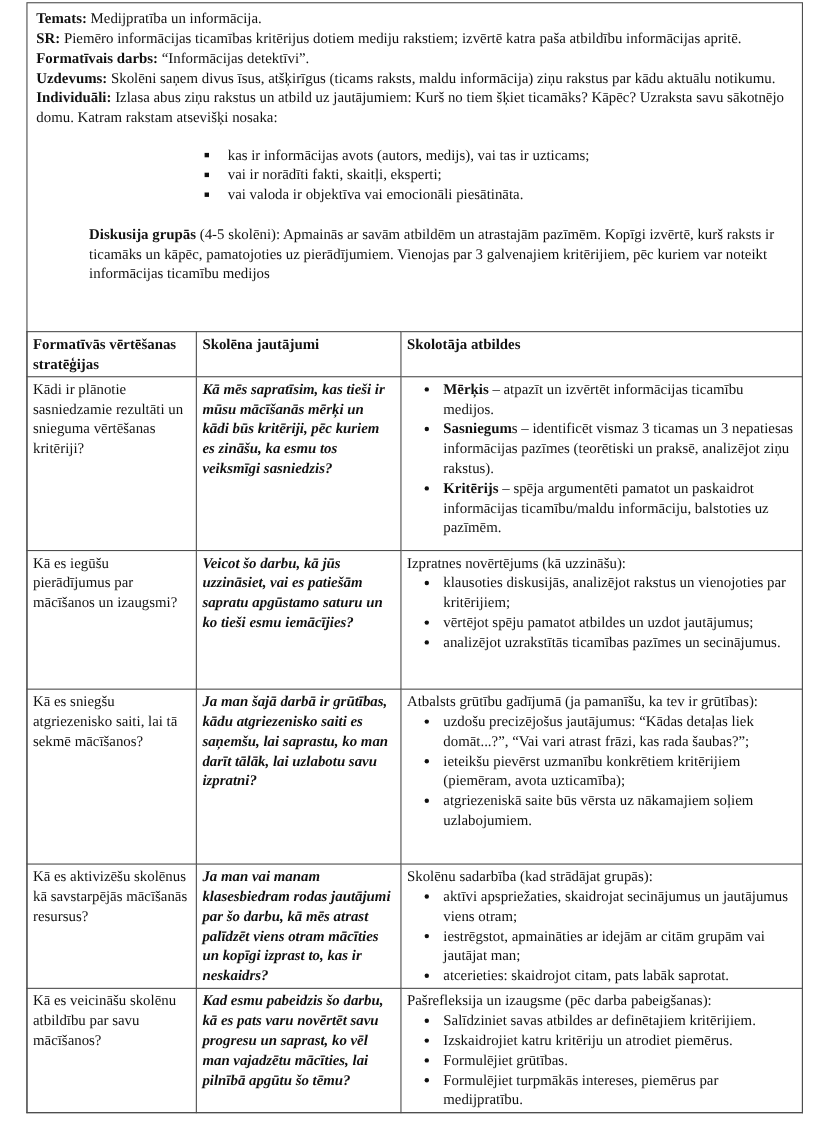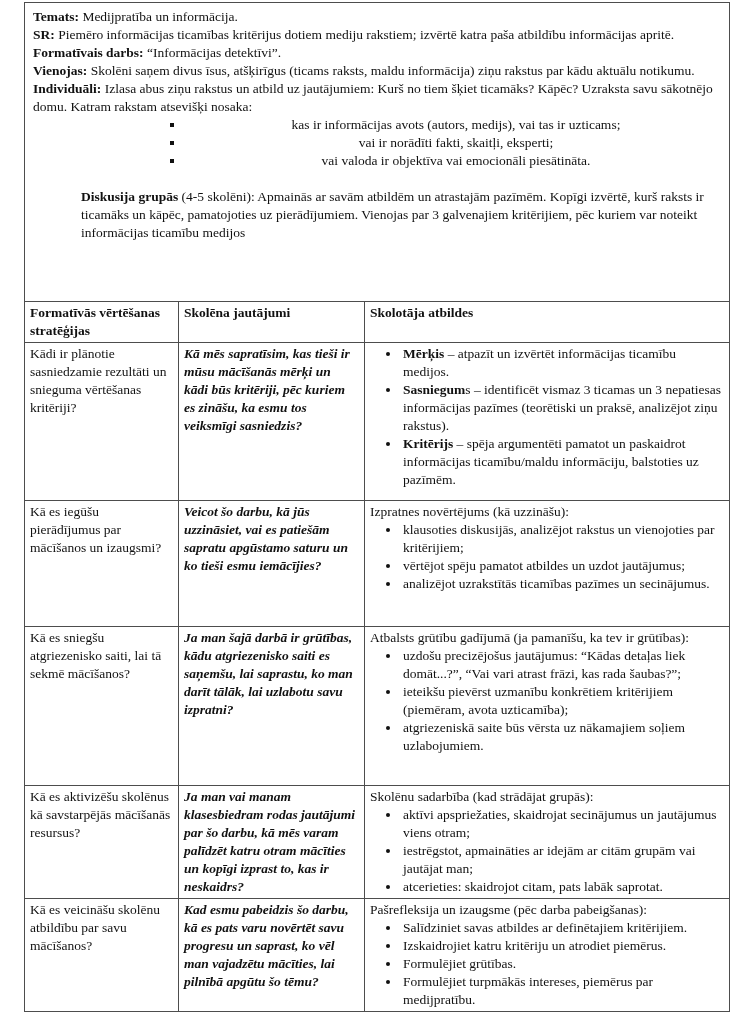--- a/index.html
+++ b/index.html
@@ -22,24 +22,23 @@
   .intro {
     height: 298px;
     overflow: hidden;
     padding: 5px 8px 0 8px;
     font-size: 13.5px;
     line-height: 18px;
   }
   .intro p { margin: 0; }
   .intro .lbl { font-weight: bold; }
   ul.square-bullets {
-    margin: 0;
+    margin: 16px;
     padding-left: 152px;
     list-style-type: square;
-    text-align: center;
   }
   ul.square-bullets li { padding-left: 6px; line-height: 18px; }
   p.note { margin-top: 18px !important; }
   p.discussion { margin-top: 18px !important; margin-left: 48px; }
 
   table.ftable {
     border-collapse: collapse;
     table-layout: fixed;
     width: calc(100% + 2px);
     margin: 0 -1px -1px -1px;
@@ -71,21 +70,21 @@
 </style>
 </head>
 <body>
 
 <div class="doc-box">
 
   <div class="intro">
     <p><span class="lbl">Temats:</span><span> Medijpratība un informācija.</span></p>
     <p><span class="lbl">SR:</span><span> Piemēro informācijas ticamības kritērijus dotiem mediju rakstiem; izvērtē katra paša atbildību informācijas apritē.</span></p>
     <p><span class="lbl">Formatīvais darbs:</span><span> “Informācijas detektīvi”.</span></p>
-    <p><span class="lbl">Vienojas:</span><span> Skolēni saņem divus īsus, atšķirīgus (ticams raksts, maldu informācija) ziņu rakstus par kādu aktuālu notikumu.</span></p>
+    <p><span class="lbl">Uzdevums:</span><span> Skolēni saņem divus īsus, atšķirīgus (ticams raksts, maldu informācija) ziņu rakstus par kādu aktuālu notikumu.</span></p>
     <p><span class="lbl">Individuāli:</span><span> Izlasa abus ziņu rakstus un atbild uz jautājumiem: Kurš no tiem šķiet ticamāks? Kāpēc? Uzraksta savu sākotnējo domu. Katram rakstam atsevišķi nosaka:</span></p>
     <ul class="square-bullets">
       <li>kas ir informācijas avots (autors, medijs), vai tas ir uzticams;</li>
       <li>vai ir norādīti fakti, skaitļi, eksperti;</li>
       <li>vai valoda ir objektīva vai emocionāli piesātināta.</li>
     </ul>
     <p class="discussion"><span class="lbl">Diskusija grupās</span><span> (4-5 skolēni): Apmainās  ar savām atbildēm un atrastajām pazīmēm. Kopīgi izvērtē, kurš raksts ir ticamāks un kāpēc, pamatojoties uz pierādījumiem. Vienojas par 3 galvenajiem kritērijiem, pēc kuriem var noteikt informācijas ticamību medijos</span></p>
   </div>
 
   <table class="ftable">
@@ -134,21 +133,21 @@
         <ul>
           <li>uzdošu precizējošus jautājumus: “Kādas detaļas liek domāt...?”, “Vai vari atrast frāzi, kas rada šaubas?”;</li>
           <li>ieteikšu pievērst uzmanību konkrētiem kritērijiem (piemēram, avota uzticamība);</li>
           <li>atgriezeniskā saite būs vērsta uz nākamajiem soļiem uzlabojumiem.</li>
         </ul>
       </td>
     </tr>
 
     <tr class="row-3">
       <td>Kā es aktivizēšu skolēnus kā savstarpējās mācīšanās resursus?</td>
-      <td class="q-cell">Ja man vai manam klasesbiedram rodas jautājumi par šo darbu, kā mēs varam palīdzēt katru otram mācīties un kopīgi izprast to, kas ir neskaidrs?</td>
+      <td class="q-cell">Ja man vai manam klasesbiedram rodas jautājumi par šo darbu, kā mēs atrast palīdzēt viens otram mācīties un kopīgi izprast to, kas ir neskaidrs?</td>
       <td class="a-cell">
         <div>Skolēnu sadarbība (kad strādājat grupās):</div>
         <ul>
           <li>aktīvi apspriežaties, skaidrojat secinājumus un jautājumus viens otram;</li>
           <li>iestrēgstot, apmaināties ar idejām ar citām grupām vai jautājat man;</li>
           <li>atcerieties: skaidrojot citam, pats labāk saprotat.</li>
         </ul>
       </td>
     </tr>
 

